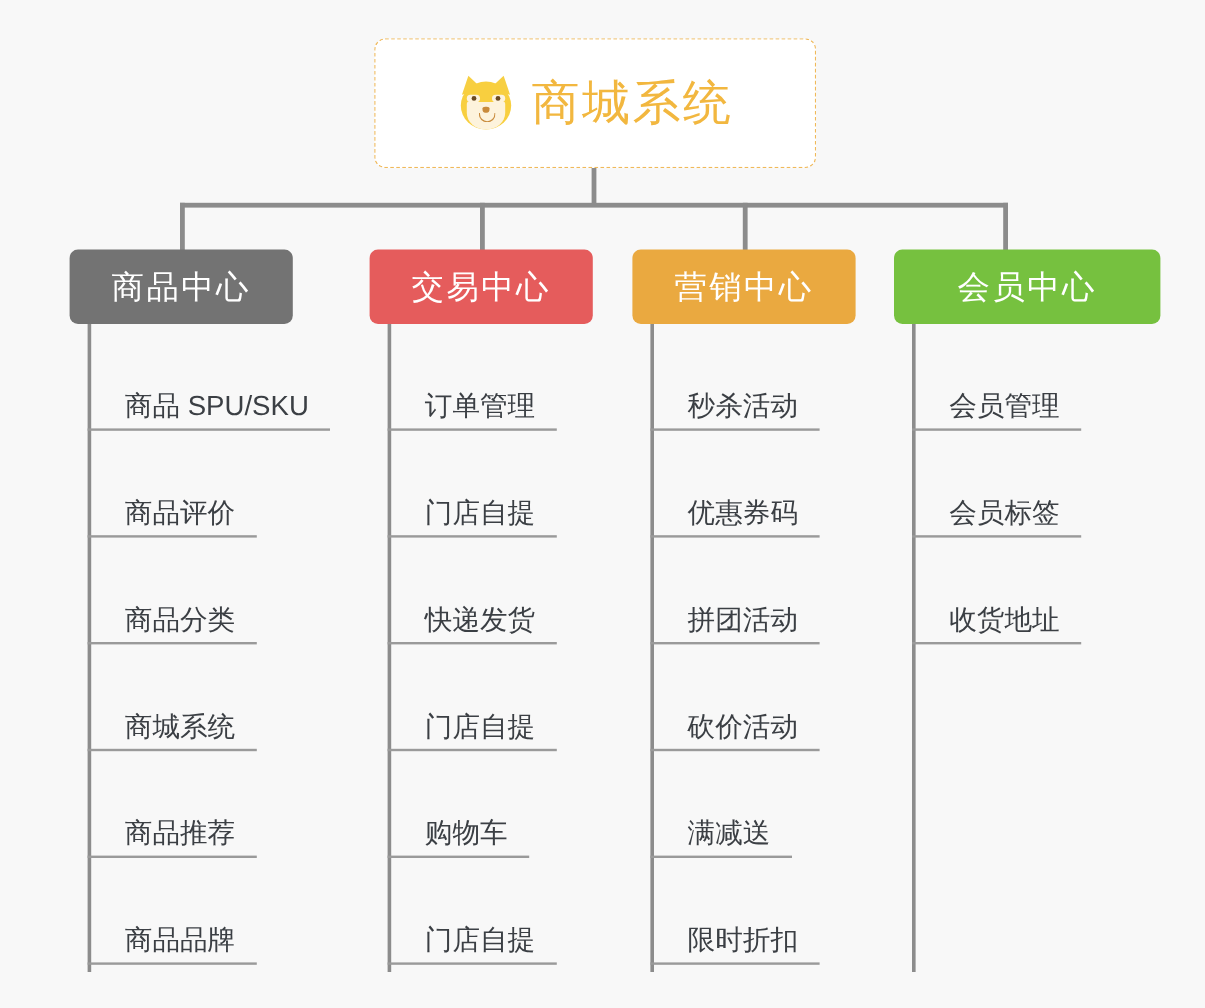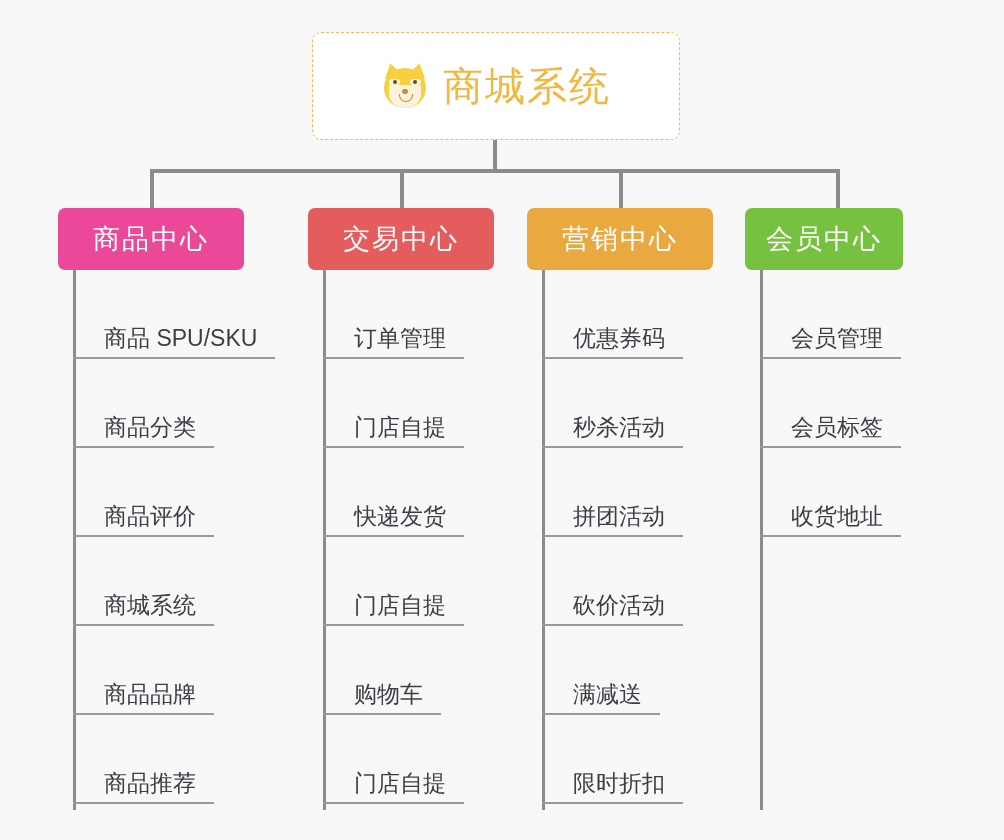--- a/index.html
+++ b/index.html
@@ -216,45 +216,45 @@
 
   <div class="bus-stem"></div>
   <div class="bus-bar"></div>
   <div class="bus-drop" style="left:150px;"></div>
   <div class="bus-drop" style="left:400px;"></div>
   <div class="bus-drop" style="left:619px;"></div>
   <div class="bus-drop" style="left:836px;"></div>
 
   <div id="branch-host">
       <div class="branch" style="left: 58px; width: 186px;">
-        <div class="branch-header" style="background: #ec4899; width: 186px;">商品中心</div>
+        <div class="branch-header" style="background: #737373; width: 186px;">商品中心</div>
         <div class="branch-trunk" style="height: 540px;"></div>
         <ul class="leaf-list">
           <li class="leaf">
             <span class="leaf-label">商品 SPU/SKU</span>
             <span class="leaf-rule" style="width: 202px;"></span>
           </li>
           <li class="leaf">
+            <span class="leaf-label">商品评价</span>
+            <span class="leaf-rule" style="width: 141px;"></span>
+          </li>
+          <li class="leaf">
             <span class="leaf-label">商品分类</span>
             <span class="leaf-rule" style="width: 141px;"></span>
           </li>
           <li class="leaf">
-            <span class="leaf-label">商品评价</span>
-            <span class="leaf-rule" style="width: 141px;"></span>
-          </li>
-          <li class="leaf">
             <span class="leaf-label">商城系统</span>
             <span class="leaf-rule" style="width: 141px;"></span>
           </li>
           <li class="leaf">
+            <span class="leaf-label">商品推荐</span>
+            <span class="leaf-rule" style="width: 141px;"></span>
+          </li>
+          <li class="leaf">
             <span class="leaf-label">商品品牌</span>
-            <span class="leaf-rule" style="width: 141px;"></span>
-          </li>
-          <li class="leaf">
-            <span class="leaf-label">商品推荐</span>
             <span class="leaf-rule" style="width: 141px;"></span>
           </li>
         </ul>
       </div>
       <div class="branch" style="left: 308px; width: 186px;">
         <div class="branch-header" style="background: rgb(229, 92, 92); width: 186px;">交易中心</div>
         <div class="branch-trunk" style="height: 540px;"></div>
         <ul class="leaf-list">
           <li class="leaf">
             <span class="leaf-label">订单管理</span>
@@ -280,25 +280,25 @@
             <span class="leaf-label">门店自提</span>
             <span class="leaf-rule" style="width: 141px;"></span>
           </li>
         </ul>
       </div>
       <div class="branch" style="left: 527px; width: 186px;">
         <div class="branch-header" style="background: rgb(234, 169, 64); width: 186px;">营销中心</div>
         <div class="branch-trunk" style="height: 540px;"></div>
         <ul class="leaf-list">
           <li class="leaf">
+            <span class="leaf-label">秒杀活动</span>
+            <span class="leaf-rule" style="width: 141px;"></span>
+          </li>
+          <li class="leaf">
             <span class="leaf-label">优惠券码</span>
-            <span class="leaf-rule" style="width: 141px;"></span>
-          </li>
-          <li class="leaf">
-            <span class="leaf-label">秒杀活动</span>
             <span class="leaf-rule" style="width: 141px;"></span>
           </li>
           <li class="leaf">
             <span class="leaf-label">拼团活动</span>
             <span class="leaf-rule" style="width: 141px;"></span>
           </li>
           <li class="leaf">
             <span class="leaf-label">砍价活动</span>
             <span class="leaf-rule" style="width: 141px;"></span>
           </li>
@@ -306,21 +306,21 @@
             <span class="leaf-label">满减送</span>
             <span class="leaf-rule" style="width: 118px;"></span>
           </li>
           <li class="leaf">
             <span class="leaf-label">限时折扣</span>
             <span class="leaf-rule" style="width: 141px;"></span>
           </li>
         </ul>
       </div>
       <div class="branch" style="left: 745px; width: 186px;">
-        <div class="branch-header" style="background: rgb(118, 193, 63); width: 158px;">会员中心</div>
+        <div class="branch-header" style="background: rgb(118, 193, 63); width: 222px;">会员中心</div>
         <div class="branch-trunk" style="height: 540px;"></div>
         <ul class="leaf-list">
           <li class="leaf">
             <span class="leaf-label">会员管理</span>
             <span class="leaf-rule" style="width: 141px;"></span>
           </li>
           <li class="leaf">
             <span class="leaf-label">会员标签</span>
             <span class="leaf-rule" style="width: 141px;"></span>
           </li>

